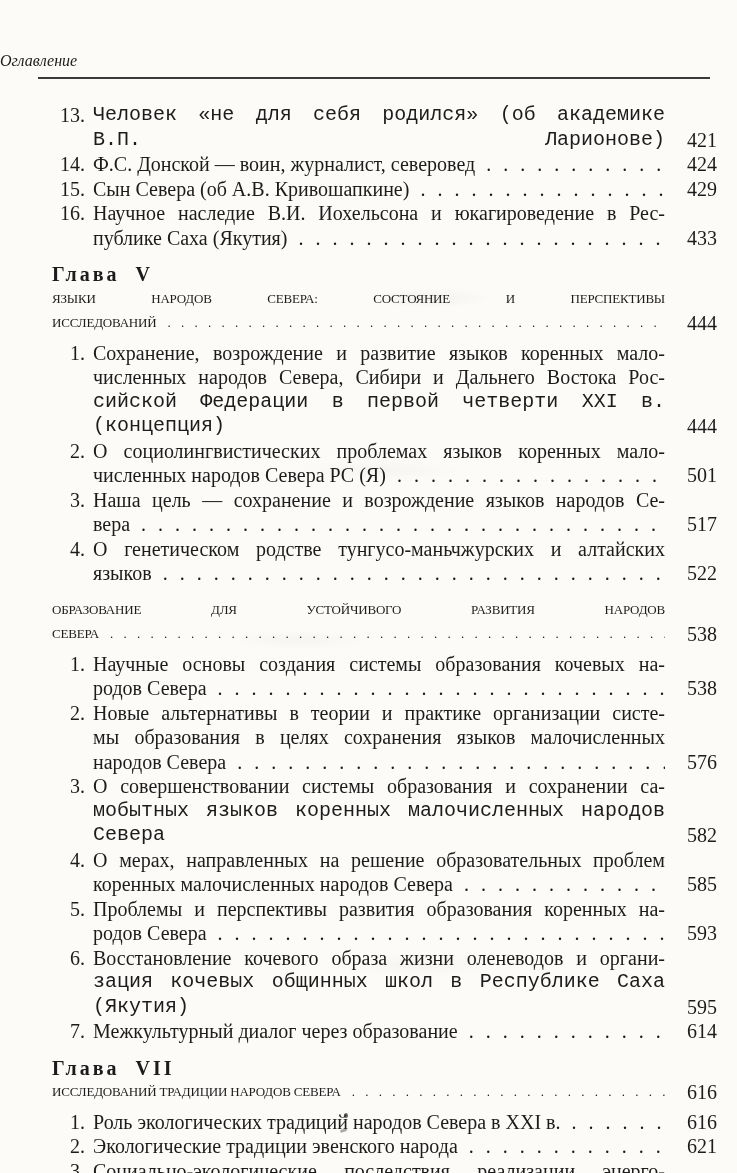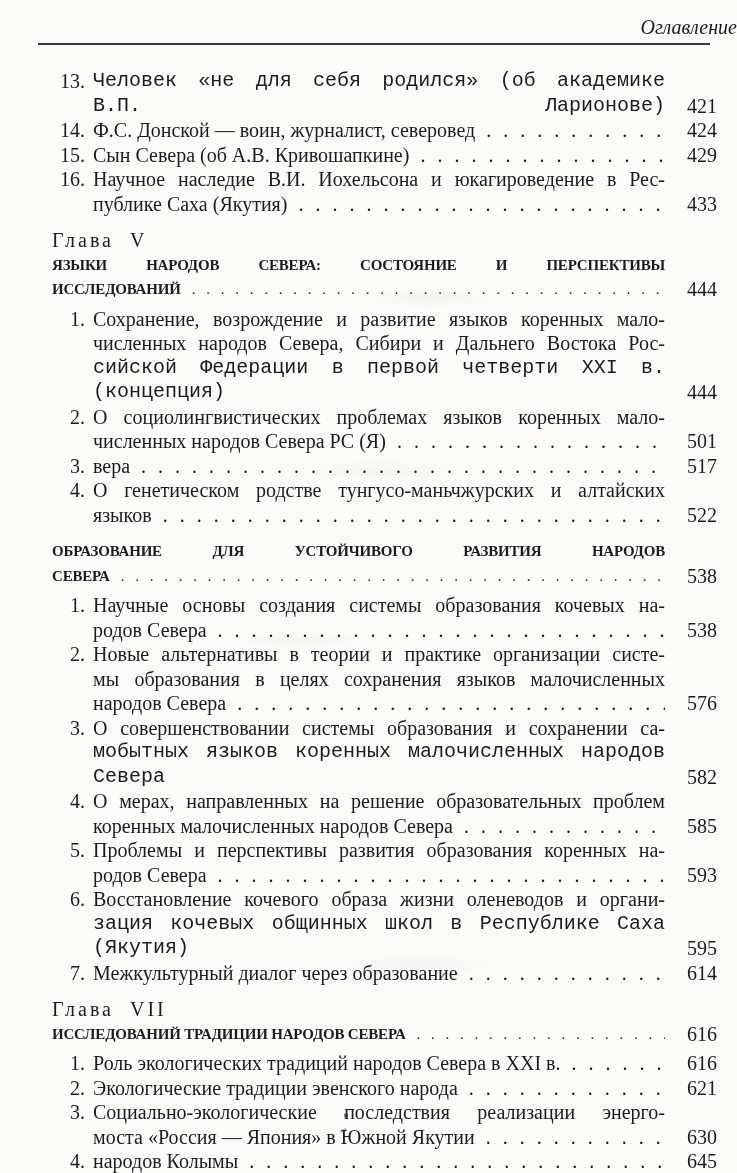--- a/index.html
+++ b/index.html
@@ -10,24 +10,24 @@
       radial-gradient(ellipse 90px 14px at 430px 298px, rgba(120,120,110,0.07), transparent 70%),
       radial-gradient(ellipse 120px 16px at 380px 470px, rgba(120,120,110,0.05), transparent 70%),
       radial-gradient(ellipse 100px 14px at 300px 640px, rgba(120,120,110,0.05), transparent 70%),
       radial-gradient(ellipse 110px 16px at 420px 965px, rgba(120,120,110,0.06), transparent 70%);
     font-family: "Liberation Serif", "DejaVu Serif", serif;
     color: #1c1c1c;
     position: relative;
     overflow: hidden;
   }
   .header {
-    padding-top: 16px;
-    text-align: right;
+    padding-top: 50px;
+    text-align: left;
     font-style: italic;
-    font-size: 20px;
+    font-size: 16px;
     line-height: 22px;
   }
   .rule { height: 2px; background: #3a3a3a; margin: 5px 27px 0 38px; }
   .toc {
     margin-top: 24px;
     padding: 0 20px 0 52px;
     font-size: 20px;
     line-height: 24.5px;
   }
   .row { display: flex; align-items: flex-start; }
@@ -39,22 +39,22 @@
   .leader { display: inline-block; width: 0; white-space: nowrap; overflow: visible; }
   .leader::after {
     content: ". . . . . . . . . . . . . . . . . . . . . . . . . . . . . . . . . . . . . . . . . . . .";
     margin-left: 11px;
     word-spacing: 7px;
     font-weight: normal;
     letter-spacing: 0;
   }
   .page { flex: none; width: 52px; text-align: right; align-self: flex-end; }
   .chapter { margin-top: 12px; margin-bottom: 5px; }
-  .chapter-label { font-weight: normal; letter-spacing: 3px; white-space: pre; }
-  .chapter-title { font-weight: bold; font-size: 15px; letter-spacing: -0.2px; }
+  .chapter-label { font-weight: bold; letter-spacing: 3px; white-space: pre; }
+  .chapter-title { font-weight: normal; font-size: 13px; letter-spacing: -0.2px; }
   .artifact-dot {
     position: absolute; left: 344px; top: 1113px;
     width: 4px; height: 5px; border-radius: 50%;
     background: rgba(45,45,45,0.75);
   }
   .artifact-smudge {
     position: absolute; left: 340px; top: 1129px;
     width: 7px; height: 3px; border-radius: 2px;
     background: rgba(70,70,70,0.45);
     transform: rotate(-18deg);
@@ -119,20 +119,21 @@
       <div class="num">2.</div>
       <div class="body">
         <div class="jline"><span>О социолингвистических проблемах языков коренных мало-</span></div>
         <div class="lastline"><span>численных народов Севера РС (Я)</span><span class="leader"></span></div>
       </div>
       <div class="page">501</div>
     </div>
     <div class="row entry">
       <div class="num">3.</div>
       <div class="body">
+        <div class="jline"><span>Наша цель — сохранение и возрождение языков народов Се-</span></div>
         <div class="lastline"><span>вера</span><span class="leader"></span></div>
       </div>
       <div class="page">517</div>
     </div>
     <div class="row entry">
       <div class="num">4.</div>
       <div class="body">
         <div class="jline"><span>О генетическом родстве тунгусо-маньчжурских и алтайских</span></div>
         <div class="lastline"><span>языков</span><span class="leader"></span></div>
       </div>

